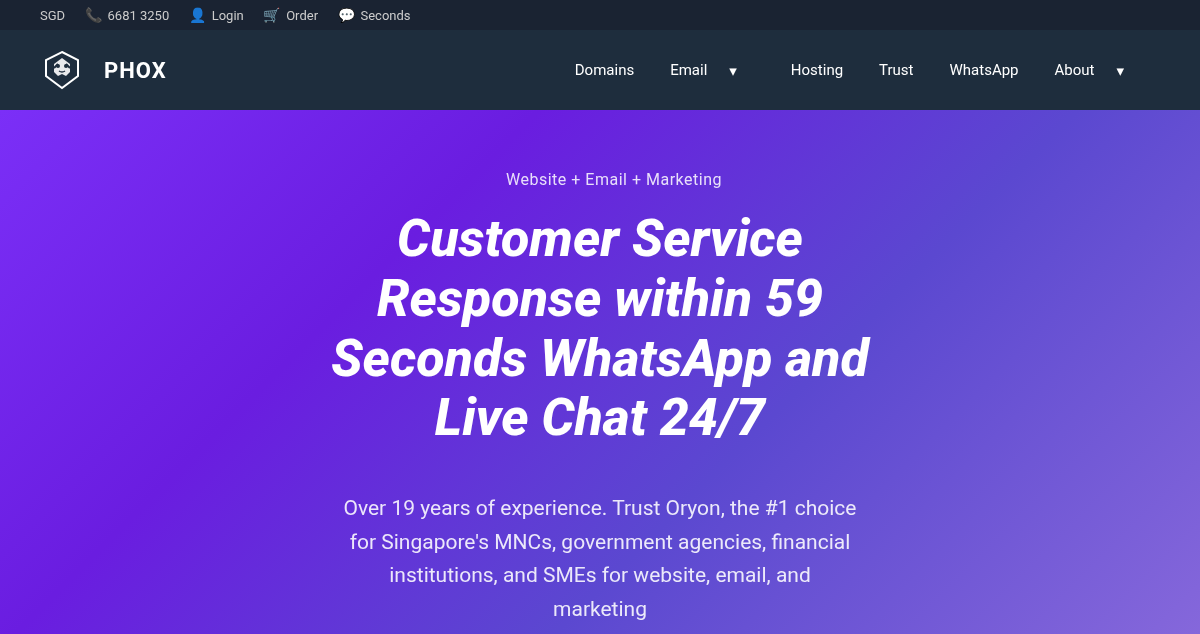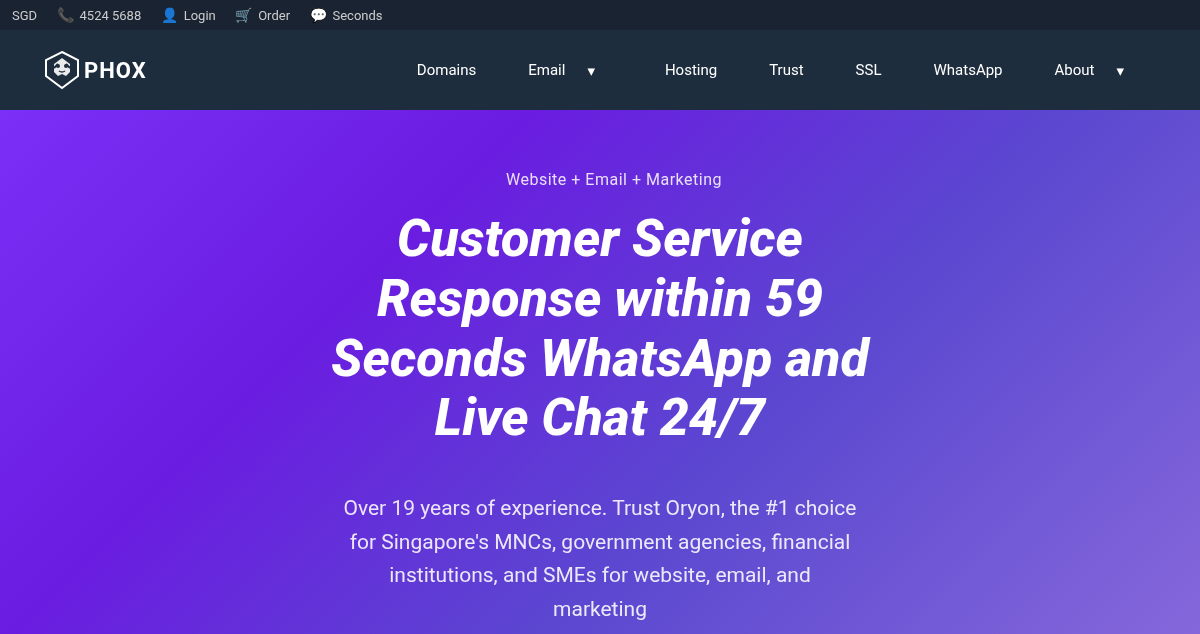--- a/index.html
+++ b/index.html
@@ -3,21 +3,21 @@
   <meta charset="utf-8">
   <style>
     * { margin: 0; padding: 0; box-sizing: border-box; }
     body { font-family: -apple-system, BlinkMacSystemFont, 'Segoe UI', Roboto, sans-serif; width: 1200px; overflow-x: hidden; }
 
     
     .top-bar {
       background-color: #1a2332;
       color: #ccc;
       font-size: 13px;
-      padding: 7px 12px;
+      padding: 7px 40px;
       display: flex;
       align-items: center;
       gap: 20px;
     }
     .top-bar-item {
       display: flex;
       align-items: center;
       gap: 5px;
       color: #ccc;
       cursor: pointer;
@@ -30,38 +30,38 @@
     .navbar {
       background-color: #1e2d3d;
       display: flex;
       align-items: center;
       padding: 0 40px;
       height: 80px;
     }
     .logo-area {
       display: flex;
       align-items: center;
-      gap: 0;
+      gap: 20px;
       margin-right: auto;
       text-decoration: none;
     }
     .logo-icon {
       width: 44px;
       height: 44px;
     }
     .logo-text {
       color: white;
       font-size: 22px;
       font-weight: 700;
       letter-spacing: 1px;
     }
     .nav-links {
       display: flex;
       align-items: center;
-      gap: 16px;
+      gap: 0;
       list-style: none;
     }
     .nav-links li a, .nav-links li span {
       color: white;
       text-decoration: none;
       font-size: 15px;
       padding: 28px 18px;
       display: flex;
       align-items: center;
       gap: 4px;
@@ -120,21 +120,21 @@
   </style>
 </head>
 <body>
 
 <div class="top-bar">
   <span class="top-bar-item">
     <span>SGD</span>
   </span>
   <span class="top-bar-item">
     <span class="top-bar-icon">📞</span>
-    <span>4524 5688</span>
+    <span>6681 3250</span>
   </span>
   <span class="top-bar-item">
     <span class="top-bar-icon">👤</span>
     <span>Login</span>
   </span>
   <span class="top-bar-item">
     <span class="top-bar-icon">🛒</span>
     <span>Order</span>
   </span>
   <span class="top-bar-item">
@@ -162,23 +162,20 @@
     <li>
         <span>Email <span class="chevron">▾</span></span>
       </li>
     <li>
         <a>Hosting</a>
       </li>
     <li>
         <a>Trust</a>
       </li>
     <li>
-        <a>SSL</a>
-      </li>
-    <li>
         <a>WhatsApp</a>
       </li>
     <li>
         <span>About <span class="chevron">▾</span></span>
       </li>
   </ul>
 </nav>
 
 <section class="hero">
   <p class="hero-subtitle">Website + Email + Marketing</p>

